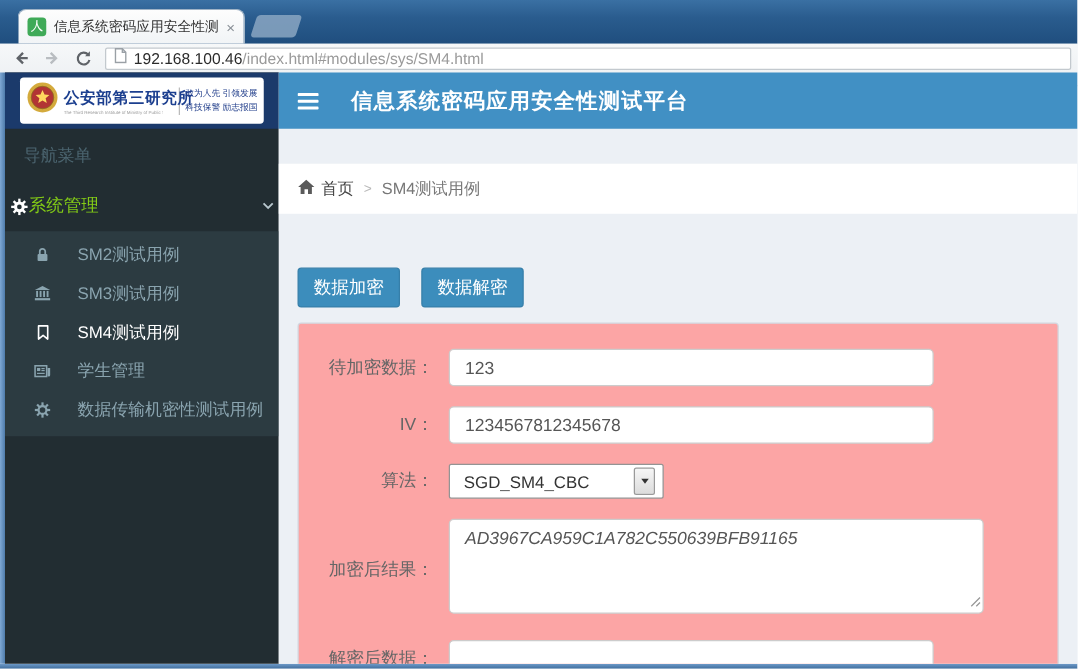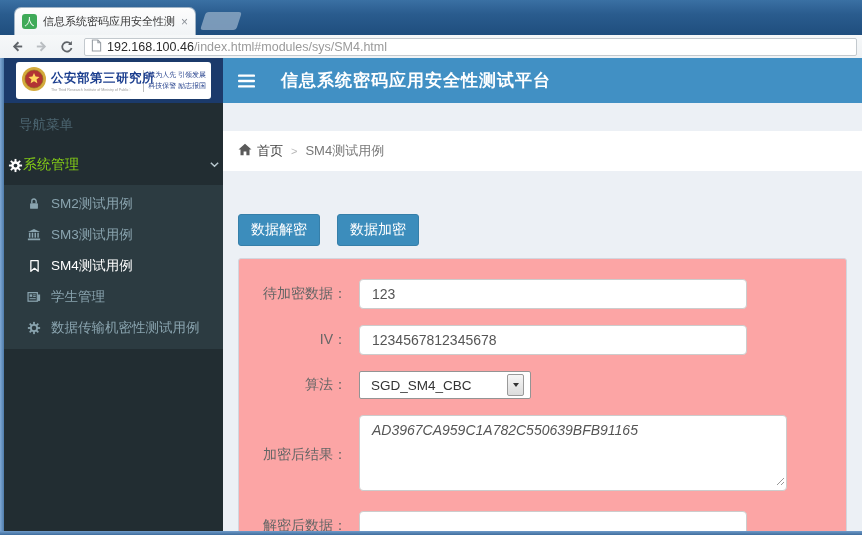--- a/index.html
+++ b/index.html
@@ -45,21 +45,21 @@
   .org { display:flex; flex-direction:column; min-width:0; border-right:1px solid #bbb; padding-right:4px; }
   .org-name { font-size:12.5px; font-weight:bold; color:#1c3f8f; white-space:nowrap; letter-spacing:.5px; }
   .org-en { font-size:4px; color:#999; white-space:nowrap; overflow:hidden; transform:scale(.9); transform-origin:left; }
   .slogan { display:flex; flex-direction:column; gap:1px; }
   .slogan div { font-size:7px; color:#24408c; white-space:nowrap; font-family:"Liberation Serif","DejaVu Serif",serif; }
 
   .nav-label { color:#4b646f; font-size:13.5px; padding:13px 15px 11px; }
   .menu-parent { display:flex; align-items:center; gap:0; padding:11px 3px; color:#84cc16; font-size:14px; cursor:pointer; }
   .menu-parent .chev { margin-left:auto; }
   .submenu { list-style:none; background:#2c3b41; padding:3px 0 6px; }
-  .submenu li { display:flex; align-items:center; gap:9px; padding:6.5px 5px 6.5px 22px; font-size:13.5px; color:#8aa4af; cursor:pointer; white-space:nowrap; }
+  .submenu li { display:flex; align-items:center; gap:20px; padding:6.5px 5px 6.5px 22px; font-size:13.5px; color:#8aa4af; cursor:pointer; white-space:nowrap; }
   .submenu li.active { color:#fff; }
   .icon16 { width:16px; height:16px; flex:0 0 16px; display:inline-flex; align-items:center; justify-content:center; }
 
   .main { flex:1 1 auto; display:flex; flex-direction:column; background:#ecf0f5; min-width:0;gap:28px; }
   .app-header { height:45px; background:#4190c4; display:flex; align-items:center; color:#fff; flex:0 0 45px; }
   .hamburger { width:46px; height:45px; display:flex; align-items:center; justify-content:center; cursor:pointer; }
   .app-title { font-size:17px; font-weight:bold; letter-spacing:1px; margin-left:12px; white-space:nowrap; }
 
   .breadcrumb { height:40px; background:#fff; display:flex; align-items:center; padding:0 15px; gap:8px; font-size:13px; flex:0 0 40px; }
   .bc-home { display:flex; align-items:center; gap:5px; color:#444; cursor:pointer; }
@@ -269,22 +269,22 @@
             </svg>
         </span>
         <span>首页</span>
       </span>
       <span class="bc-sep">&gt;</span>
       <span class="bc-current">SM4测试用例</span>
     </div>
 
     <div class="content">
       <div class="btn-row">
+        <button class="btn-blue">数据加密</button>
         <button class="btn-blue">数据解密</button>
-        <button class="btn-blue">数据加密</button>
       </div>
 
       <div class="panel">
         <div class="frow">
           <label class="flabel">待加密数据：</label>
           <span class="fctrl">
             <input class="text-input" type="text" value="123" style="">
           </span>
         </div>
 

